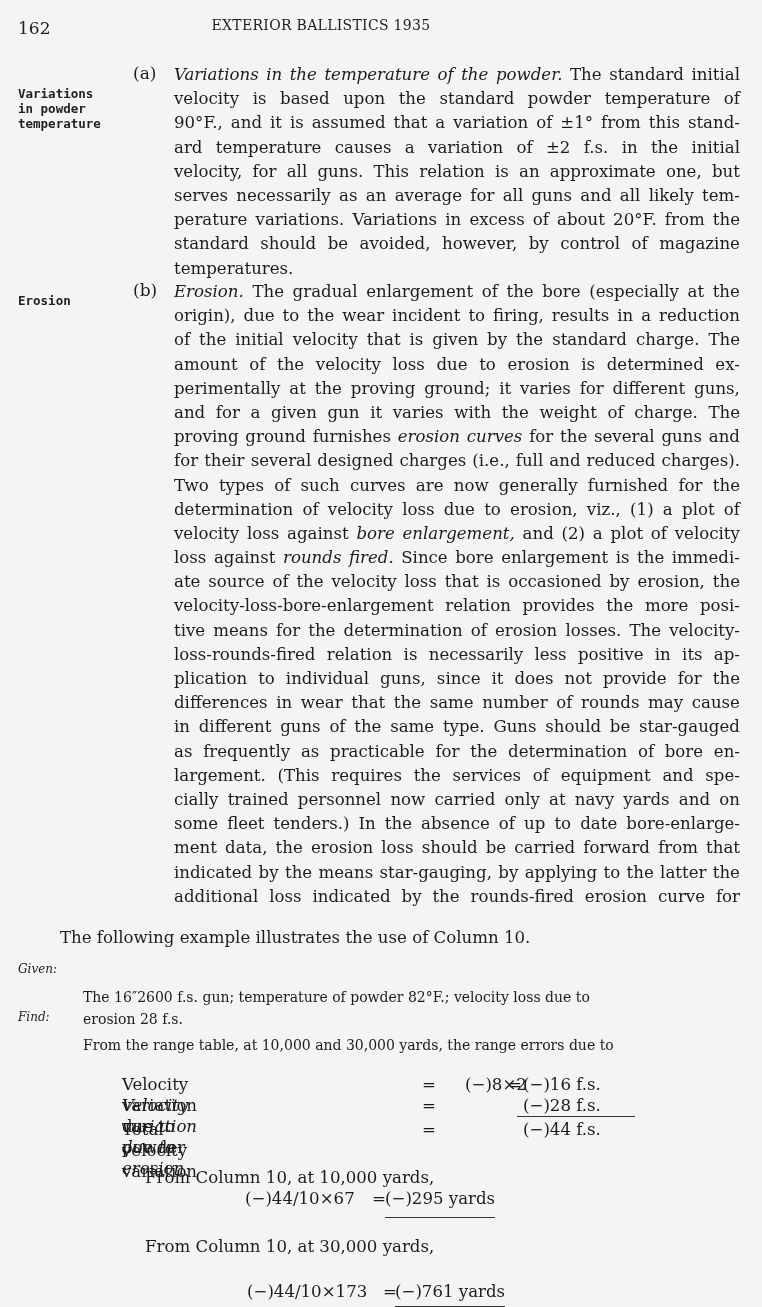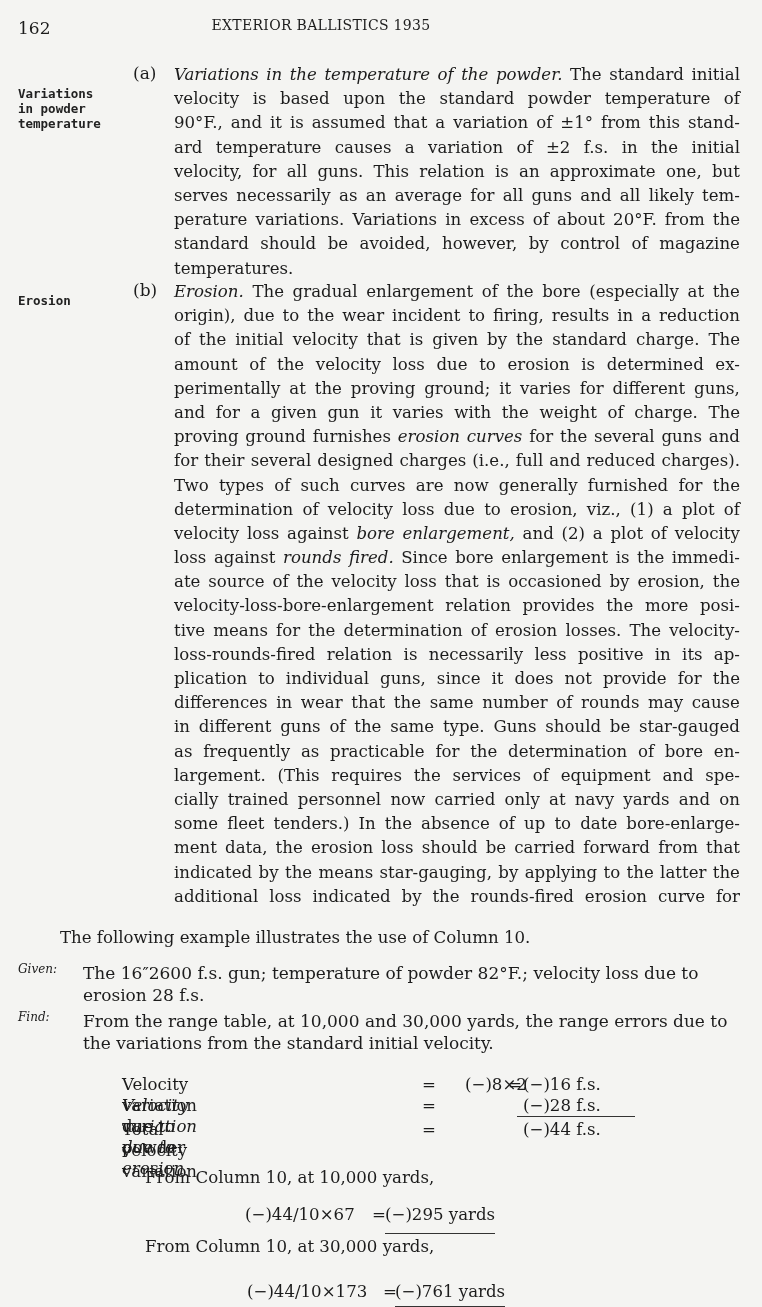--- a/index.html
+++ b/index.html
@@ -18,21 +18,21 @@
     font-weight: bold; font-size: 12.5px; line-height: 15px; color: #222;
   }
   .para-label { font-size: 17px; }
   .body-lines { left: 174px; width: 566px; font-size: 16.6px; line-height: 24.2px; }
   .line { white-space: nowrap; display: flex; justify-content: space-between; height: 24.2px; }
   .line.last { justify-content: flex-start; }
   .line span.w { }
   i { font-style: italic; }
   .example-intro { left: 60px; font-size: 16.6px; }
   .gf-label { left: 18px; font-size: 12px; font-style: italic; }
-  .gf-text { font-size: 17px; line-height: 22px; }
+  .gf-text { font-size: 14px; line-height: 22px; margin-top: 24px; }
   .calc { font-size: 16.6px; line-height: 21px; }
   .underline { border-bottom: 1px solid #333; }
 </style>
 </head>
 <body>
 
 <div class="abs header-num">162</div>
 <div class="abs header-title">EXTERIOR BALLISTICS 1935</div>
 
 <div class="abs margin-note" style="top:86px;">
@@ -484,21 +484,20 @@
 
 <div class="abs gf-label" style="top:962px;">Given:</div>
 <div class="abs gf-text" style="left:83px; top:962px; width:660px;">
   <div style="display:flex; justify-content:space-between; white-space:nowrap;">The 16″2600 f.s. gun; temperature of powder 82°F.; velocity loss due to</div>
   <div>erosion 28 f.s.</div>
 </div>
 
 <div class="abs gf-label" style="top:1010px;">Find:</div>
 <div class="abs gf-text" style="left:83px; top:1010px; width:660px;">
   <div style="white-space:nowrap;">From the range table, at 10,000 and 30,000 yards, the range errors due to</div>
-  <div>the variations from the standard initial velocity.</div>
 </div>
 
 <div class="abs calc" style="left:122px; top:1074px;">
   <div style="position:relative; height:21px;">
     <span class="abs" style="left:0;">Velocity variation due to powder</span>
     <span class="abs" style="left:300px;">=</span>
     <span class="abs" style="left:327px;margin-left:16px;">(−)8×2</span>
     <span class="abs" style="left:386px;">=</span>
     <span class="abs" style="left:401px; white-space:nowrap;">(−)16 f.s.</span>
   </div>
@@ -510,21 +509,21 @@
   </div>
   <div style="position:relative; height:21px; margin-top:3px;">
     <span class="abs" style="left:0;">Total velocity variation</span>
     <span class="abs" style="left:300px;">=</span>
     <span class="abs" style="left:401px; white-space:nowrap;">(−)44 f.s.</span>
   </div>
 </div>
 
 <div class="abs calc" style="left:145px; top:1167px;">
   <div>From Column 10, at 10,000 yards,</div>
-  <div style="position:relative; height:24px;margin-top:16px;">
+  <div style="position:relative; height:24px;">
     <span class="abs" style="left:100px; white-space:nowrap;">(−)44/10×67</span>
     <span class="abs" style="left:227px;">=</span>
     <span class="abs underline" style="left:240px; white-space:nowrap; padding-bottom:8px;">(−)295 yards</span>
   </div>
 </div>
 <div class="abs calc" style="left:145px; top:1236px;">
   <div>From Column 10, at 30,000 yards,</div>
   <div style="position:relative; height:24px;margin-top:24px;">
     <span class="abs" style="left:102px; white-space:nowrap;">(−)44/10×173</span>
     <span class="abs" style="left:238px;">=</span>

